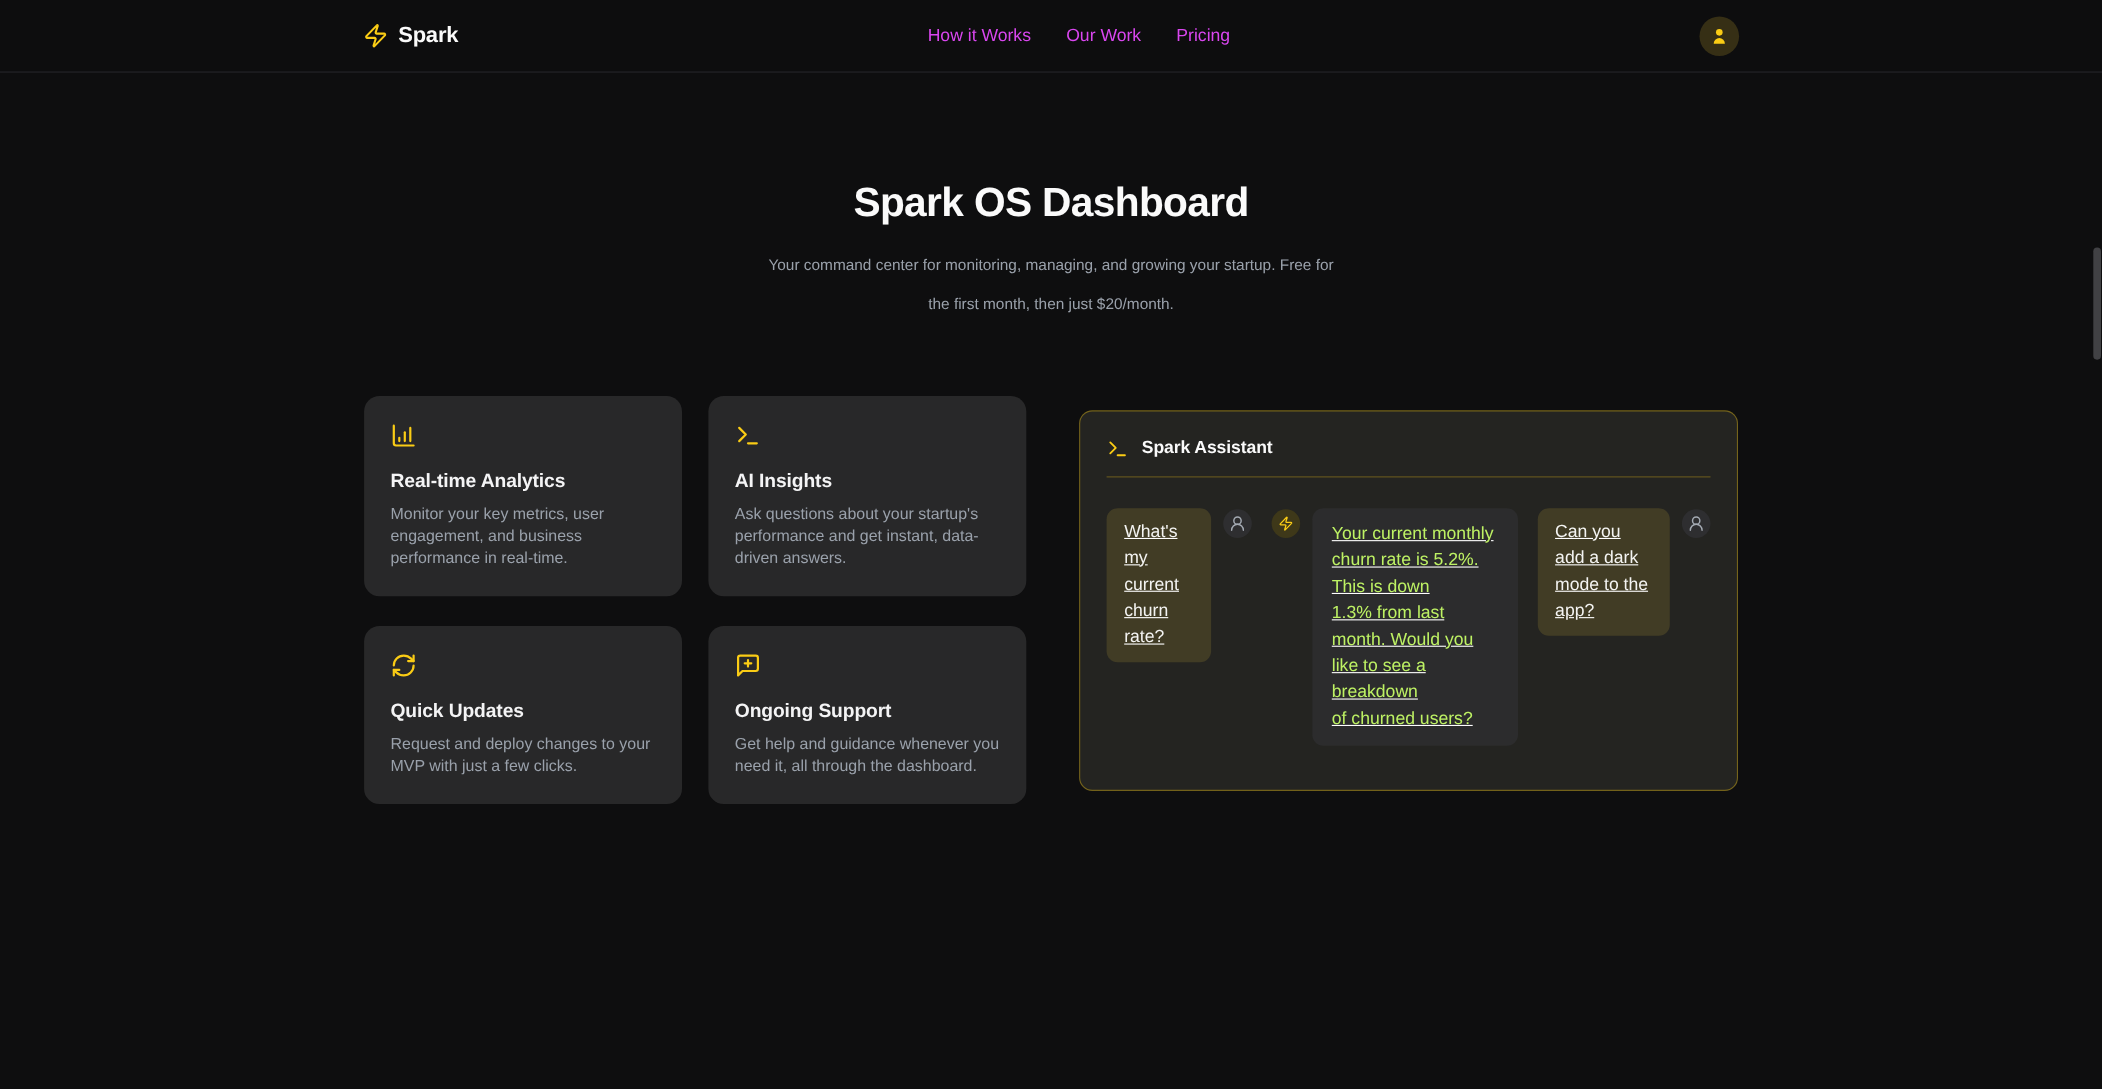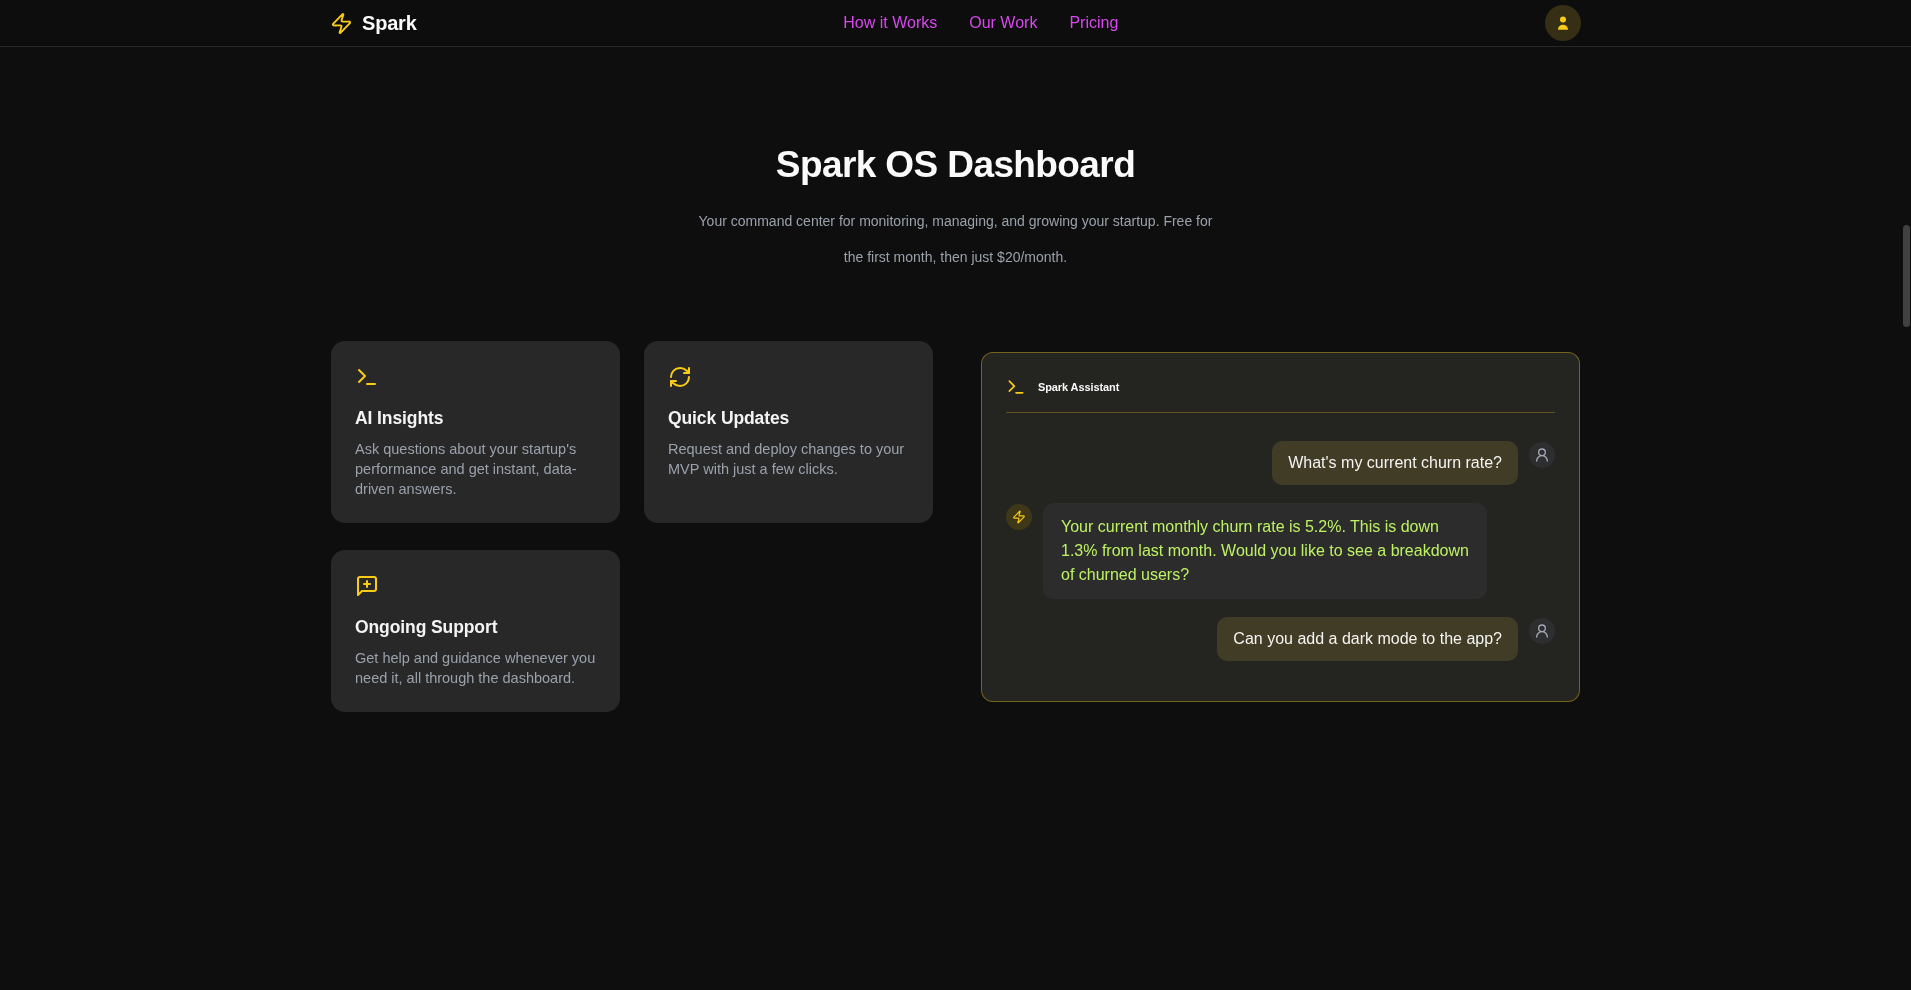--- a/index.html
+++ b/index.html
@@ -8,21 +8,21 @@
     background:#0e0e0f;
     font-family:"Liberation Sans", sans-serif;
     color:#fff;
     overflow:hidden;
     position:relative;
   }
   svg { display:block; }
 
   
   .navbar {
-    height:47px;
+    height:66px;
     border-bottom:1px solid #27272a;
     background:#0d0d0e;
     display:flex;
     align-items:center;
   }
   .nav-inner {
     width:1251px;
     margin:0 auto;
     display:flex;
     align-items:center;
@@ -85,22 +85,22 @@
     border:1px solid rgba(250,204,21,0.38);
     border-radius:12px;
     padding:24px 24px 40px;
   }
   .panel-header {
     display:flex; align-items:center; gap:12px;
     padding-bottom:15px;
     border-bottom:1px solid rgba(250,204,21,0.28);
   }
   .panel-header .term { color:#facc15; }
-  .panel-title { font-size:11px; font-weight:700; color:#fafafa; letter-spacing:-0.1px; }
-  .messages { margin-top:28px; display:flex; flex-direction:column; gap:18px; }
+  .panel-title { font-size:16px; font-weight:700; color:#fafafa; letter-spacing:-0.1px; }
+  .messages { margin-top:28px; display:flex; gap:18px;text-decoration:underline; }
   .msg-row { display:flex; align-items:flex-start; gap:11px; }
   .msg-row.user { justify-content:flex-end; }
   .bubble {
     border-radius:10px;
     font-size:16px;
     line-height:24px;
     white-space:pre-line;
   }
   .bubble.user {
     background:#413c25;
@@ -163,20 +163,34 @@
 <section class="hero">
   <h1>Spark OS Dashboard</h1>
   <p class="hero-sub">Your command center for monitoring, managing, and growing your startup. Free for
 the first month, then just $20/month.</p>
 </section>
 
 <main class="columns">
 
   <div class="features">
 
+    <div class="card">
+      <div class="card-icon">
+        <svg width="24" height="24" viewBox="0 0 24 24" fill="none" stroke="currentColor" stroke-width="2" stroke-linecap="round" stroke-linejoin="round">
+          <path d="M3 3v16a2 2 0 0 0 2 2h16"></path>
+            <path d="M8 17v-3"></path>
+            <path d="M13 17V9"></path>
+            <path d="M18 17V5"></path>
+        </svg>
+      </div>
+      <div class="card-title">Real-time Analytics</div>
+      <div class="card-desc">Monitor your key metrics, user
+engagement, and business
+performance in real-time.</div>
+    </div>
 
     <div class="card">
       <div class="card-icon">
         <svg width="24" height="24" viewBox="0 0 24 24" fill="none" stroke="currentColor" stroke-width="2" stroke-linecap="round" stroke-linejoin="round">
           <polyline points="4 17 10 11 4 5"></polyline>
             <line x1="12" y1="19" x2="20" y2="19"></line>
         </svg>
       </div>
       <div class="card-title">AI Insights</div>
       <div class="card-desc">Ask questions about your startup's

